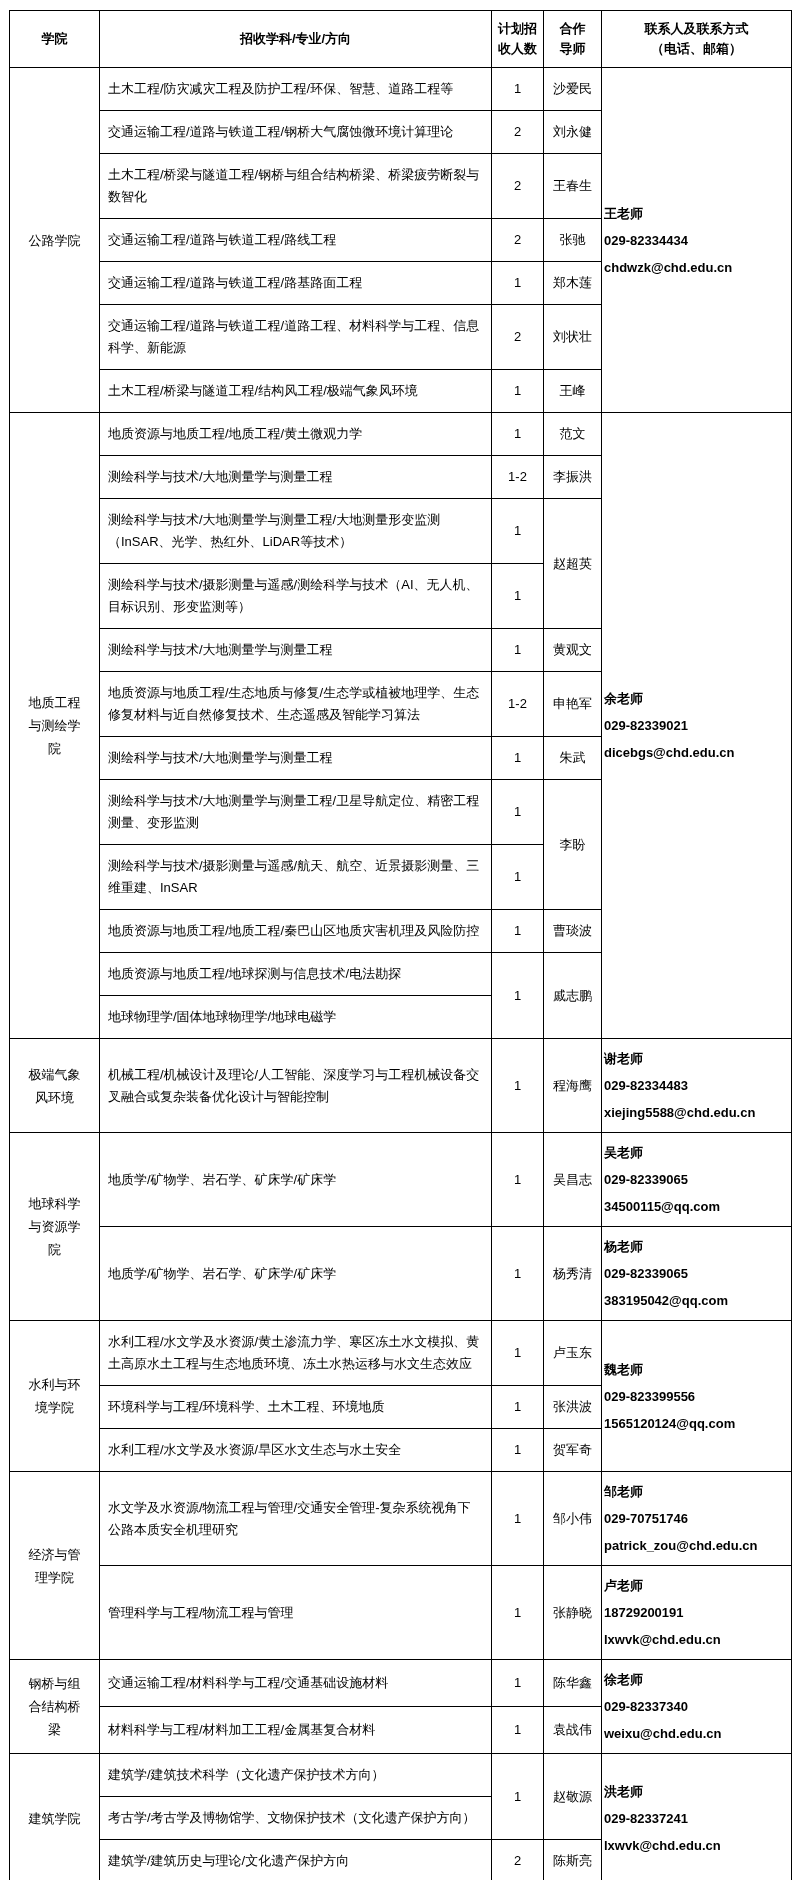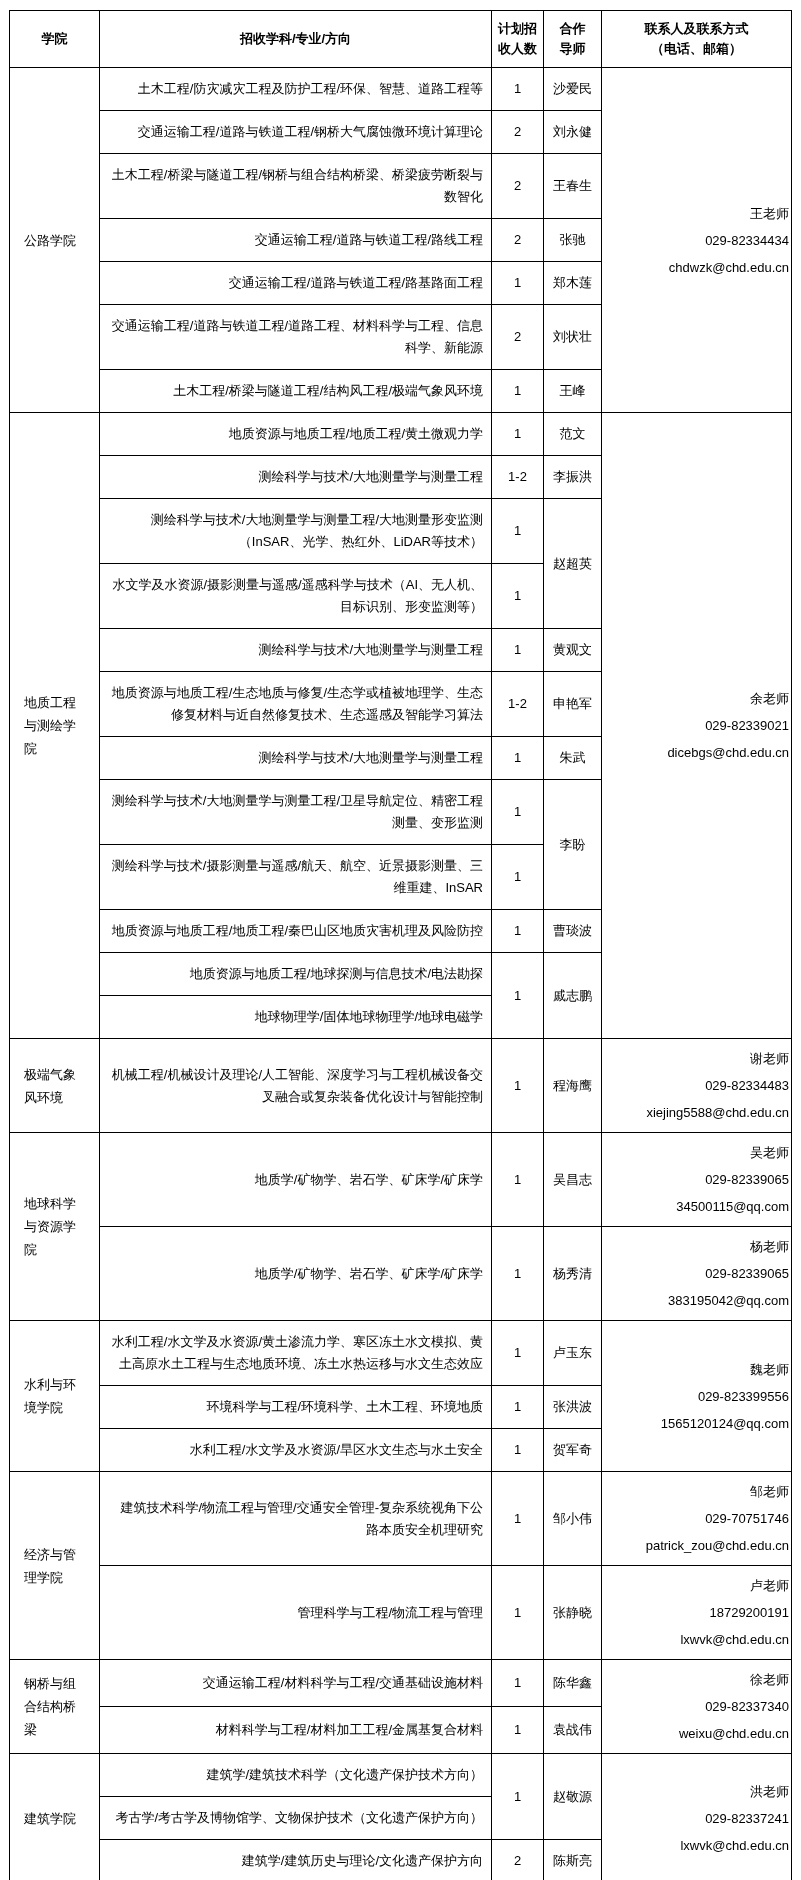--- a/index.html
+++ b/index.html
@@ -33,38 +33,39 @@
   }
   table.recruit th {
     font-weight: bold;
     text-align: center;
     white-space: pre-line;
     line-height: 20px;
     padding: 8px 2px;
     height: 40px;
   }
   td.college {
-    text-align: left;
+    text-align: center;
     line-height: 23px;
     padding: 6px 14px;
   }
   td.major {
-    text-align: right;
+    text-align: left;
     line-height: 22px;
     padding: 10px 8px;
     white-space: pre-line;
   }
   td.num, td.sup {
     text-align: center;
     line-height: 22px;
     padding: 10px 2px;
   }
   td.contact {
-    text-align: right;
+    text-align: left;
     padding: 6px 2px;
+    font-weight: bold;
   }
   td.contact div {
     line-height: 27px;
   }
 </style>
 </head>
 <body>
 
 <div class="page">
   <table class="recruit">
@@ -145,21 +146,21 @@
           <td class="num" rowspan="1">1-2</td>
           <td class="sup" rowspan="1">李振洪</td>
         </tr>
         <tr>
           <td class="major">测绘科学与技术/大地测量学与测量工程/大地测量形变监测
 （InSAR、光学、热红外、LiDAR等技术）</td>
           <td class="num" rowspan="1">1</td>
           <td class="sup" rowspan="2">赵超英</td>
         </tr>
         <tr>
-          <td class="major">水文学及水资源/摄影测量与遥感/遥感科学与技术（AI、无人机、目标识别、形变监测等）</td>
+          <td class="major">测绘科学与技术/摄影测量与遥感/测绘科学与技术（AI、无人机、目标识别、形变监测等）</td>
           <td class="num" rowspan="1">1</td>
         </tr>
         <tr>
           <td class="major">测绘科学与技术/大地测量学与测量工程</td>
           <td class="num" rowspan="1">1</td>
           <td class="sup" rowspan="1">黄观文</td>
         </tr>
         <tr>
           <td class="major">地质资源与地质工程/生态地质与修复/生态学或植被地理学、生态修复材料与近自然修复技术、生态遥感及智能学习算法</td>
           <td class="num" rowspan="1">1-2</td>
@@ -240,21 +241,21 @@
           <td class="num" rowspan="1">1</td>
           <td class="sup" rowspan="1">张洪波</td>
         </tr>
         <tr>
           <td class="major">水利工程/水文学及水资源/旱区水文生态与水土安全</td>
           <td class="num" rowspan="1">1</td>
           <td class="sup" rowspan="1">贺军奇</td>
         </tr>
         <tr>
           <td class="college" rowspan="2">经济与管理学院</td>
-          <td class="major">建筑技术科学/物流工程与管理/交通安全管理-复杂系统视角下公路本质安全机理研究</td>
+          <td class="major">水文学及水资源/物流工程与管理/交通安全管理-复杂系统视角下公路本质安全机理研究</td>
           <td class="num" rowspan="1">1</td>
           <td class="sup" rowspan="1">邹小伟</td>
           <td class="contact" rowspan="1">
             <div>邹老师</div>
             <div>029-70751746</div>
             <div>patrick_zou@chd.edu.cn</div>
           </td>
         </tr>
         <tr>
           <td class="major">管理科学与工程/物流工程与管理</td>

